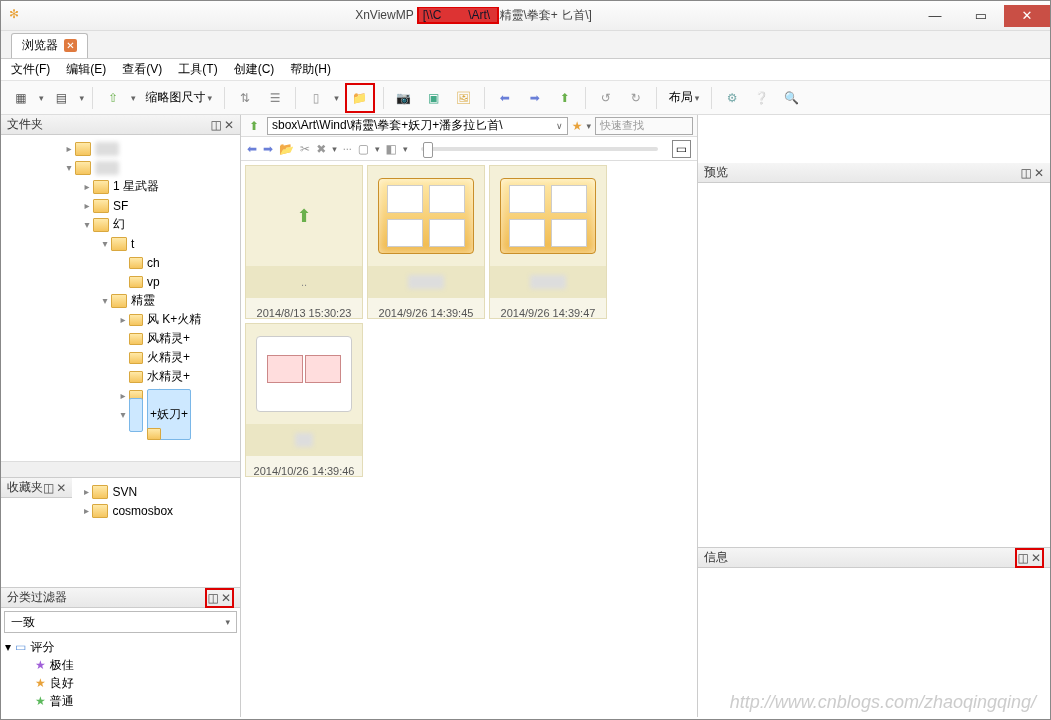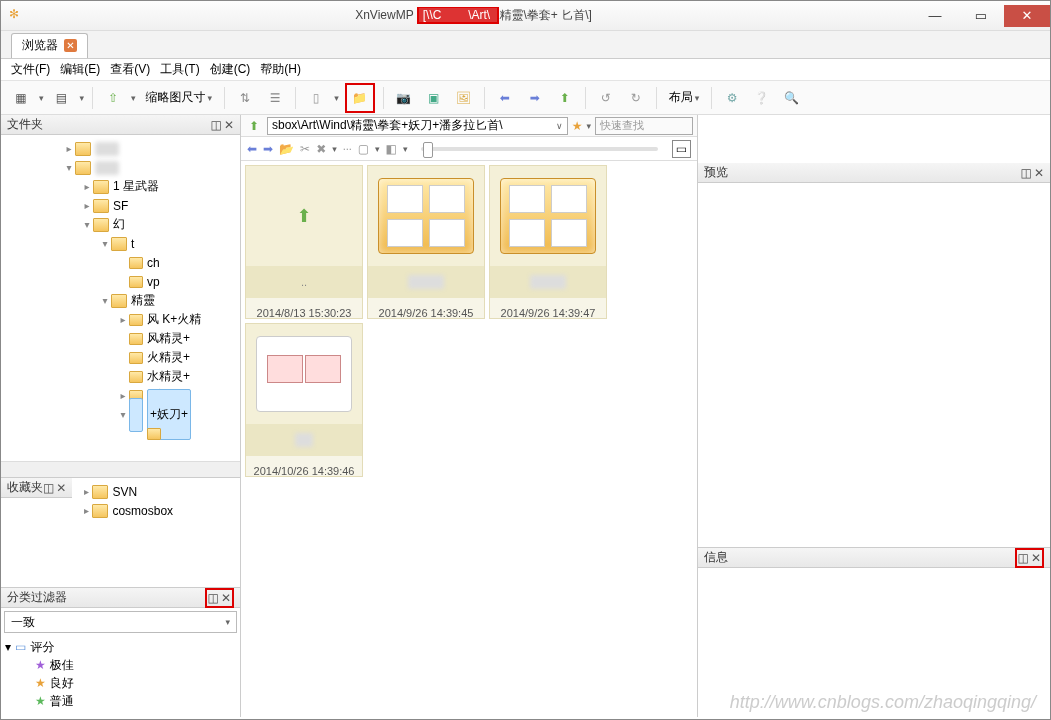--- a/index.html
+++ b/index.html
@@ -1,27 +1,27 @@
 <!DOCTYPE html>
 <html><head>
 <meta charset="utf-8">
 <style>
 * { box-sizing: border-box; margin: 0; padding: 0; font-family: "Microsoft YaHei", Tahoma, sans-serif; font-size: 12px; }
 body { width: 1051px; height: 720px; background: #fff; position: relative; border: 1px solid #888; overflow: hidden; }
 .titlebar { height: 30px; background: linear-gradient(#fdfdfd,#f0f0f0); display: flex; align-items: center; position: relative; border-bottom: 1px solid #ddd; }
 .titlebar .app-icon { width: 18px; height: 18px; margin: 0 8px; color: #e8a23b; }
 .titlebar .title-text { flex: 1; text-align: center; color: #444; white-space: nowrap; overflow: hidden; }
-.titlebar .title-path1 { border: 2px solid #d00; padding: 0 4px; background: #d33; color: #ffffff; }
+.titlebar .title-path1 { border: 2px solid #d00; padding: 0 4px; background: #d33; color: #0f172a; }
 .win-controls { display: flex; margin-left: auto; }
 .win-btn { width: 46px; height: 22px; display: flex; align-items: center; justify-content: center; font-size: 13px; color: #333; }
 .win-close { background: #c94f45; color: #fff; width: 46px; height: 22px; }
 .tabbar { height: 28px; background: #f3f3f3; border-bottom: 1px solid #ccc; display: flex; align-items: flex-end; padding-left: 10px; }
 .tab { background: #fff; border: 1px solid #bbb; border-bottom: none; padding: 3px 10px 4px; border-radius: 3px 3px 0 0; display: flex; align-items: center; gap: 6px; }
 .tab .close-x { color: #fff; background: #e07a3f; border-radius: 2px; width: 13px; height: 13px; font-size: 10px; display: flex; align-items: center; justify-content: center; }
-.menubar { height: 22px; display: flex; align-items: center; gap: 10px; padding: 0 10px; border-bottom: 1px solid #e4e4e4; }
+.menubar { height: 22px; display: flex; align-items: center; gap: 16px; padding: 0 10px; border-bottom: 1px solid #e4e4e4; }
 .menubar span { cursor: default; }
 .toolbar { height: 34px; display: flex; align-items: center; gap: 6px; padding: 0 8px; border-bottom: 1px solid #ddd; background: #fafafa; }
 .tool-btn { width: 24px; height: 24px; display: flex; align-items: center; justify-content: center; color: #555; border: 1px solid transparent; border-radius: 2px; }
 .tool-sep { width: 1px; height: 22px; background: #ddd; margin: 0 2px; }
 .tool-combo { display: flex; align-items: center; gap: 2px; padding: 0 4px; }
 .dd { font-size: 9px; color: #666; }
 .red-box { border: 2px solid #d00; padding: 1px; }
 .main { display: flex; height: calc(100% - 30px - 28px - 22px - 34px - 2px); }
 .left-col { width: 240px; display: flex; flex-direction: column; border-right: 1px solid #ccc; }
 .panel-hdr { height: 20px; background: linear-gradient(#f5f5f5,#e8e8e8); border-bottom: 1px solid #ccc; display: flex; align-items: center; padding: 0 6px; font-size: 12px; color: #333; }

